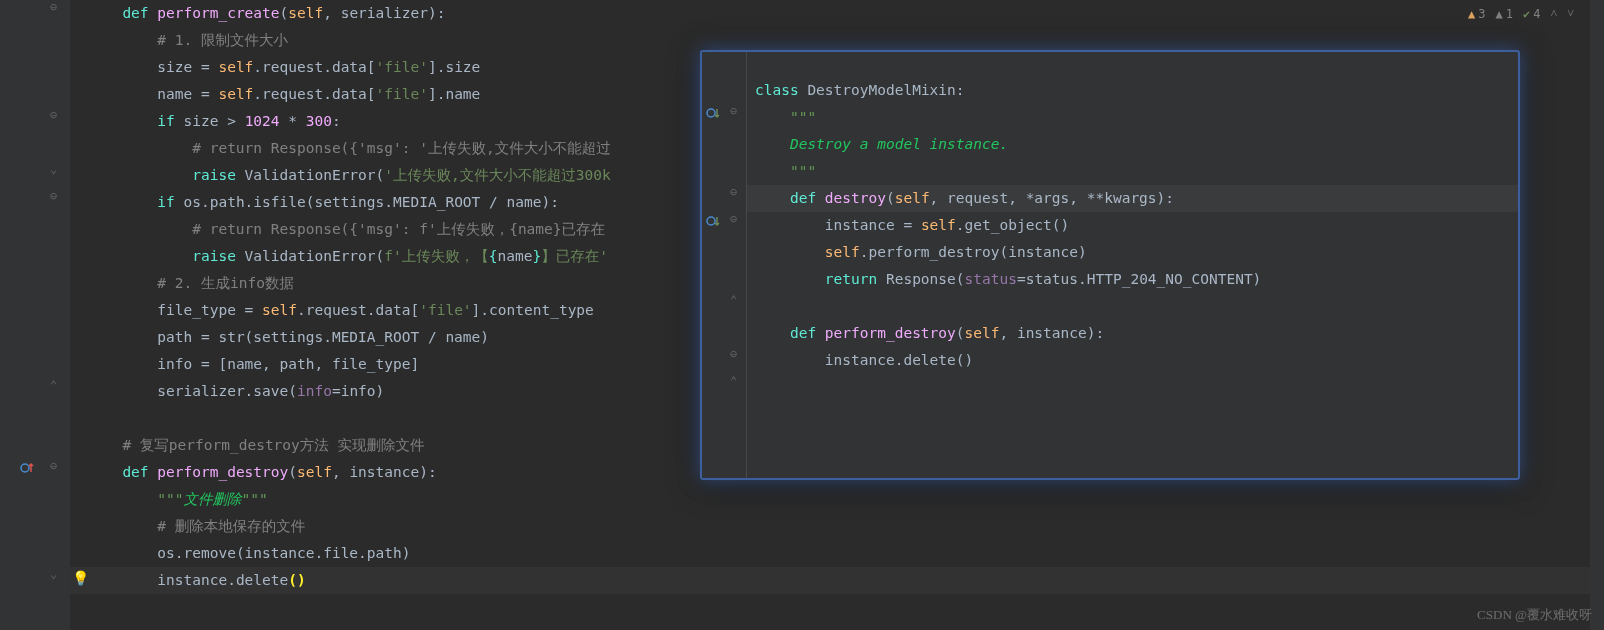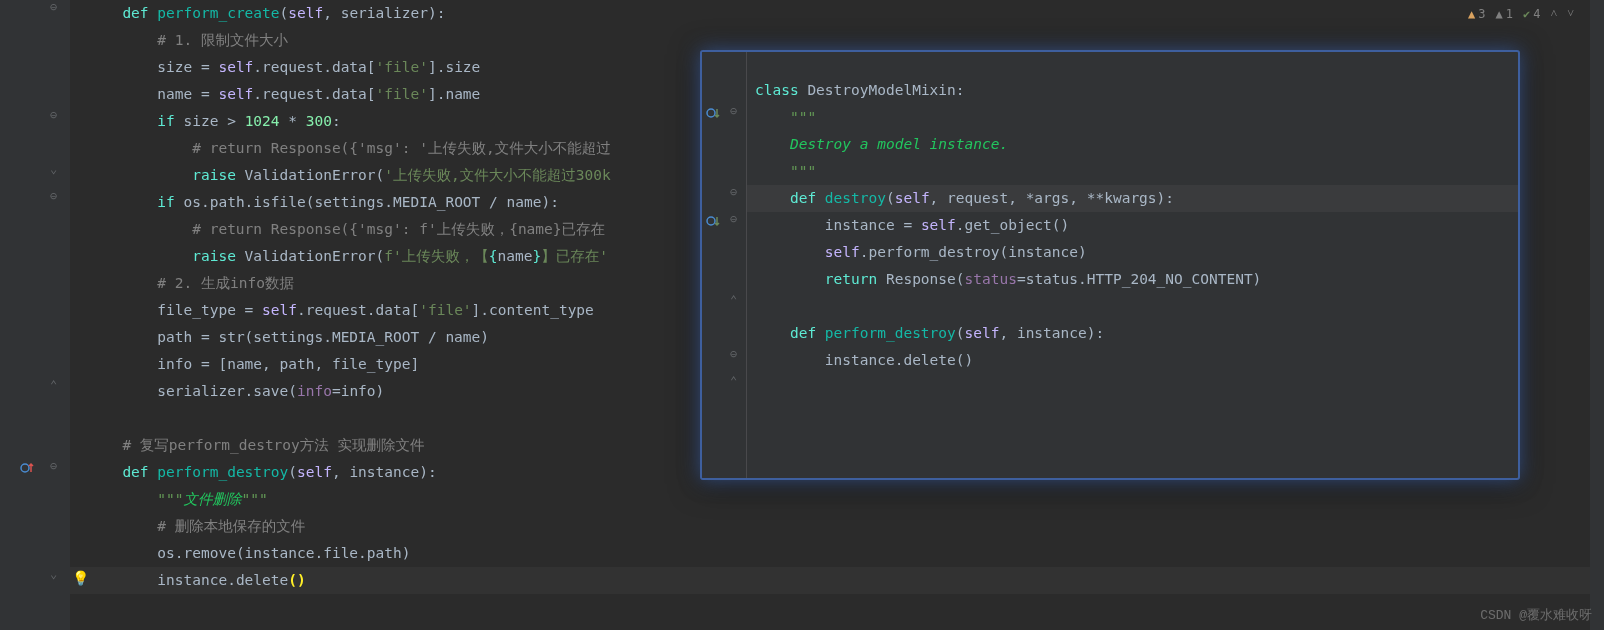--- a/index.html
+++ b/index.html
@@ -42,25 +42,25 @@
   line-height: 27px;
   white-space: pre;
   position: relative;
 }
 .code-line {
   height: 27px;
   padding-left: 0;
 }
 .c-kw { color: #5eead4; }
 .c-comment { color: #808080; }
-.c-self { color: #c4b5fd; margin-top: 24px; }
+.c-self { color: #fdba74; margin-top: 24px; }
 .c-str { color: #6a8759; margin-top: 44px; }
-.c-num { color: #86efac; }
+.c-num { color: #f0abfc; }
 .c-field { color: #9876aa; margin-top: 26px; }
-.c-funcdef { color: #14b8a6; text-align: center; }
+.c-funcdef { color: #f0abfc; text-align: center; }
 .c-doc { color: #22c55e; font-style: italic; }
 .c-docq { color: #629755; }
 .popup {
   position: absolute;
   top: 50px;
   left: 700px;
   width: 820px;
   height: 430px;
   background: #313335;
   border: 2px solid #3e5f9e;
@@ -97,21 +97,21 @@
 .warn-badge { display: flex; align-items: center; gap: 3px; }
 .warn-yellow { color: #d9a25f; }
 .warn-gray { color: #808080; }
 .warn-green { color: #6a8759; }
 .watermark {
   position: absolute;
   bottom: 6px;
   right: 12px;
   font-size: 13px;
   color: rgba(230,230,230,0.35);
-  font-family: Liberation Mono, monospace;
+  font-family: Liberation Serif, serif;
 }
 .highlight-line {
   position: absolute;
   left: 70px;
   right: 0;
   height: 27px;
   background: #323232;
   z-index: -1;
 }
 .bulb {

